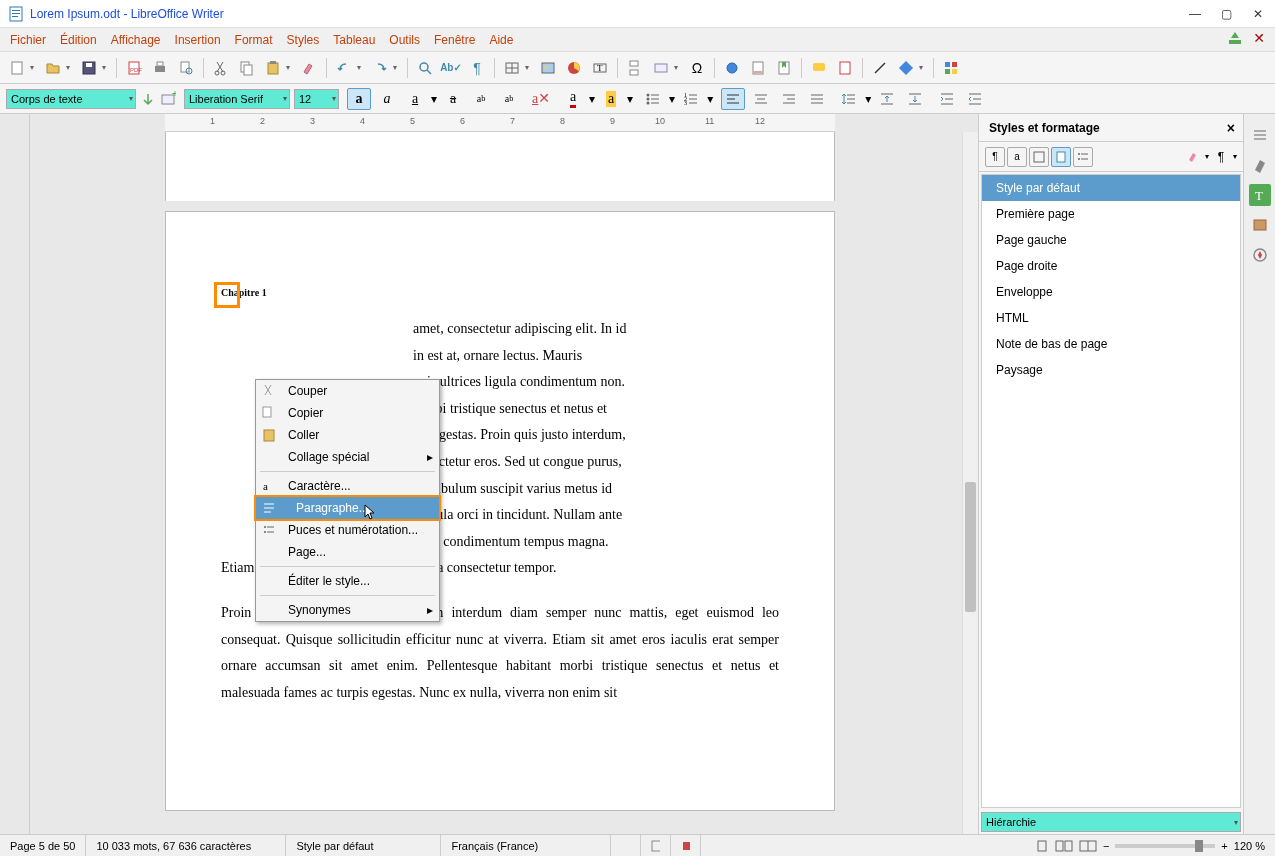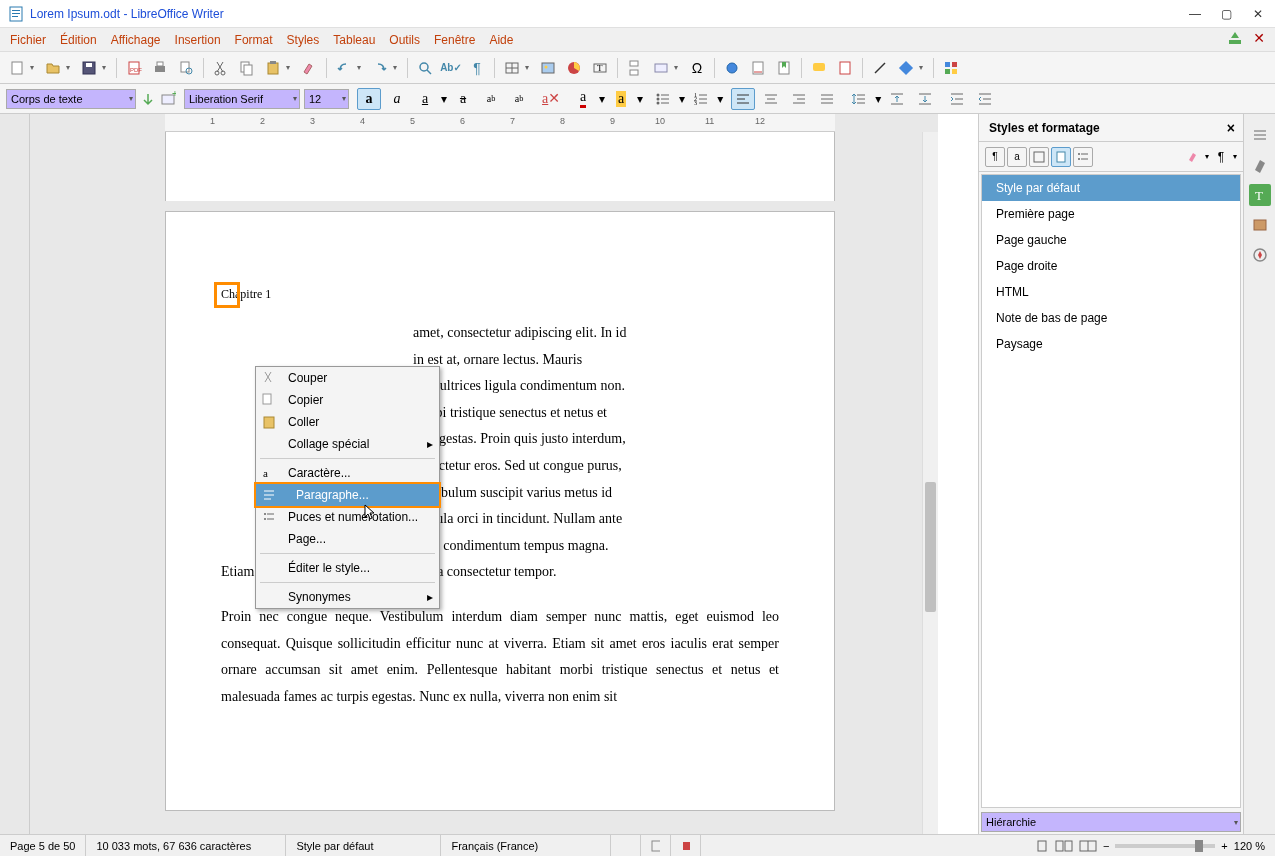--- a/index.html
+++ b/index.html
@@ -10,42 +10,42 @@
 .titlebar .win-btns { display: flex; gap: 18px; }
 .titlebar .win-btn { width: 14px; height: 14px; cursor: pointer; color: #333; }
 .menubar { height: 24px; display: flex; align-items: center; gap: 14px; padding: 0 10px; background: #f0f0f0; border-bottom: 1px solid #ddd; position: relative; }
 .menubar .menu-item { font-size: 12px; color: #c2410c; cursor: pointer; }
 .menubar .right-icons { position: absolute; right: 10px; top: 2px; display: flex; gap: 10px; align-items: center; }
 .toolbar { height: 32px; display: flex; align-items: center; gap: 4px; padding: 2px 6px; background: #f5f5f5; border-bottom: 1px solid #ccc; }
 .toolbar .tbtn { width: 22px; height: 22px; border: 1px solid transparent; display: flex; align-items: center; justify-content: center; cursor: pointer; border-radius: 2px; }
 .toolbar .sep { width: 1px; height: 20px; background: #ccc; margin: 0 2px; }
 .toolbar .dd { width: 8px; color: #666; font-size: 8px; cursor: pointer; margin-left: -2px; }
 .toolbar2 { height: 30px; display: flex; align-items: center; gap: 4px; padding: 2px 6px; background: #f5f5f5; border-bottom: 1px solid #ccc; }
-.combo { height: 20px; border: 1px solid #aaa; background: #c4b5fd; padding: 1px 4px; font-size: 11px; display: flex; align-items: center; position: relative; }
+.combo { height: 20px; border: 1px solid #aaa; background: #5eead4; padding: 1px 4px; font-size: 11px; display: flex; align-items: center; position: relative; }
 .combo .dd-arrow { position: absolute; right: 2px; font-size: 8px; color: #555; }
 .ftbtn { width: 24px; height: 22px; display: flex; align-items: center; justify-content: center; cursor: pointer; border-radius: 2px; font-family: Georgia, serif; font-size: 14px; }
 .ftbtn.active { background: #cde6f7; border: 1px solid #5c9ccc; }
 .main-area { display: flex; height: calc(100% - 28px - 24px - 32px - 30px - 22px); }
 .left-ruler { width: 30px; background: #e8e8e8; border-right: 1px solid #ccc; }
 .doc-area { flex: 1; background: #e8e8e8; position: relative; overflow: hidden; }
 .h-ruler { height: 18px; background: #f5f5f5; border-bottom: 1px solid #ccc; margin-left: 135px; width: 670px; font-size: 9px; color: #666; position: relative; }
 .h-ruler .tick { position: absolute; top: 2px; }
 .page-top { margin: -1px 0 0 135px; width: 670px; height: 70px; background: #fff; border: 1px solid #bbb; border-bottom: none; }
 .page { margin: 10px 0 0 135px; width: 670px; background: #fff; border: 1px solid #bbb; padding: 75px 55px 40px 55px; position: relative; min-height: 600px; }
-.page h3 { font-family: Georgia, serif; font-size: 12px; font-weight: normal; color: #000; }
+.page h3 { font-family: Georgia, serif; font-size: 10px; font-weight: bold; color: #000; }
 .page p { font-family: Georgia, serif; font-size: 14px; color: #000; text-align: justify; line-height: 1.9; margin-top: 18px; }
 .orange-box { position: absolute; border: 3px solid #ff8c00; }
 .context-menu { position: absolute; background: #f4f4f4; border: 1px solid #999; box-shadow: 2px 2px 4px rgba(0,0,0,0.3); font-size: 12px; z-index: 100; width: 185px; }
 .context-menu .cm-item { padding: 4px 10px 4px 32px; cursor: pointer; position: relative; }
 .context-menu .cm-item.highlighted { background: #5c9ccc; color: #fff; border: 2px solid #ff8c00; margin: -2px; padding: 4px 10px 4px 40px; }
 .context-menu .cm-sep { height: 1px; background: #ccc; margin: 3px 4px; }
 .context-menu .cm-arrow { position: absolute; right: 6px; }
 .context-menu .cm-icon { position: absolute; left: 6px; top: 4px; width: 16px; height: 16px; }
 .sidebar { width: 265px; background: #f5f5f5; border-left: 1px solid #ccc; display: flex; flex-direction: column; }
-.sidebar-outer { display: flex; padding-left: 40px; }
+.sidebar-outer { display: flex; }
 .sidebar-icons { width: 32px; background: #eee; border-left: 1px solid #ccc; display: flex; flex-direction: column; align-items: center; gap: 8px; padding-top: 10px; }
 .sidebar-icons .sicon { width: 22px; height: 22px; cursor: pointer; display: flex; align-items: center; justify-content: center; }
 .sidebar-title { height: 28px; display: flex; align-items: center; padding: 0 10px; font-weight: bold; font-size: 12px; border-bottom: 1px solid #ccc; position: relative; }
 .sidebar-title .close-x { position: absolute; right: 8px; cursor: pointer; font-size: 14px; }
 .style-icons { height: 30px; display: flex; align-items: center; gap: 2px; padding: 0 6px; border-bottom: 1px solid #ccc; }
 .style-icons .sbtn { width: 20px; height: 20px; border: 1px solid #aaa; border-radius: 2px; cursor: pointer; display: flex; align-items: center; justify-content: center; font-size: 10px; }
 .style-icons .sbtn.active { background: #cde6f7; border-color: #5c9ccc; }
 .style-icons .spacer { flex: 1; }
 .style-list { flex: 1; background: #fff; overflow-y: auto; border: 1px solid #ccc; margin: 2px; }
 .style-list .style-item { padding: 6px 14px; font-size: 12px; cursor: pointer; }
@@ -297,21 +297,21 @@
         <path d="M8 3 L8 13 M4 9 L8 13 L12 9" stroke="#5a5" fill="none" stroke-width="1.5"></path>
       </svg>
     </div>
   <div class="tbtn">
       <svg width="16" height="16">
         <rect x="2" y="4" width="12" height="9" fill="#eef" stroke="#888"></rect>
         <text x="12" y="6" font-size="10" fill="#5a5">+</text>
       </svg>
     </div>
   <div class="sep"></div>
-  <div class="combo" style="width:116px">
+  <div class="combo" style="width:106px">
       <span>Liberation Serif</span>
       <span class="dd-arrow">▾</span>
     </div>
   <div class="combo" style="width:45px">
       <span>12</span>
       <span class="dd-arrow">▾</span>
     </div>
   <div class="sep"></div>
   <div class="ftbtn active">
       <b>a</b>
@@ -463,21 +463,21 @@
         <span style="display:inline-block;width:192px"></span><span>pis egestas. Proin quis justo interdum,</span><br>
         <span style="display:inline-block;width:192px"></span><span>onsectetur eros. Sed ut congue purus,</span><br>
         <span style="display:inline-block;width:192px"></span><span>Vestibulum suscipit varius metus id</span><br>
         <span style="display:inline-block;width:192px"></span><span>ehicula orci in tincidunt. Nullam ante</span><br>
         <span style="display:inline-block;width:192px"></span><span>quis, condimentum tempus magna.</span><br>
         <span>Etiam eu molestie ante. Donec vehicula consectetur tempor.</span>
       </p>
       <p>Proin nec congue neque. Vestibulum interdum diam semper nunc mattis, eget euismod leo consequat. Quisque sollicitudin efficitur nunc at viverra. Etiam sit amet eros iaculis erat semper ornare accumsan sit amet enim. Pellentesque habitant morbi tristique senectus et netus et malesuada fames ac turpis egestas. Nunc ex nulla, viverra non enim sit</p>
     </div>
 
-    <div class="context-menu" style="left:225px; top:252px;">
+    <div class="context-menu" style="left:225px; top:265px;">
       <div class="cm-item"><span class="cm-icon">
             <svg width="14" height="14">
               <path d="M3 1 L9 11 M9 1 L3 11" stroke="#999" fill="none"></path>
             </svg>
           </span><span>Couper</span></div>
       <div class="cm-item"><span class="cm-icon">
             <svg width="14" height="14">
               <rect x="1" y="1" width="8" height="10" fill="#fff" stroke="#999"></rect>
             </svg>
           </span><span>Copier</span></div>
@@ -564,20 +564,21 @@
       <div class="sbtn" style="border:none">
             <span style="font-size:12px">¶</span>
           </div>
           <span class="dd" style="font-size:8px">▾</span>
     </div>
     <div class="style-list">
       <div class="style-item selected">Style par défaut</div>
       <div class="style-item">Première page</div>
       <div class="style-item">Page gauche</div>
       <div class="style-item">Page droite</div>
+      <div class="style-item">Enveloppe</div>
       <div class="style-item">HTML</div>
       <div class="style-item">Note de bas de page</div>
       <div class="style-item">Paysage</div>
     </div>
     <div class="style-footer">
       <div class="combo">
             <span>Hiérarchie</span>
             <span class="dd-arrow">▾</span>
           </div>
     </div>

